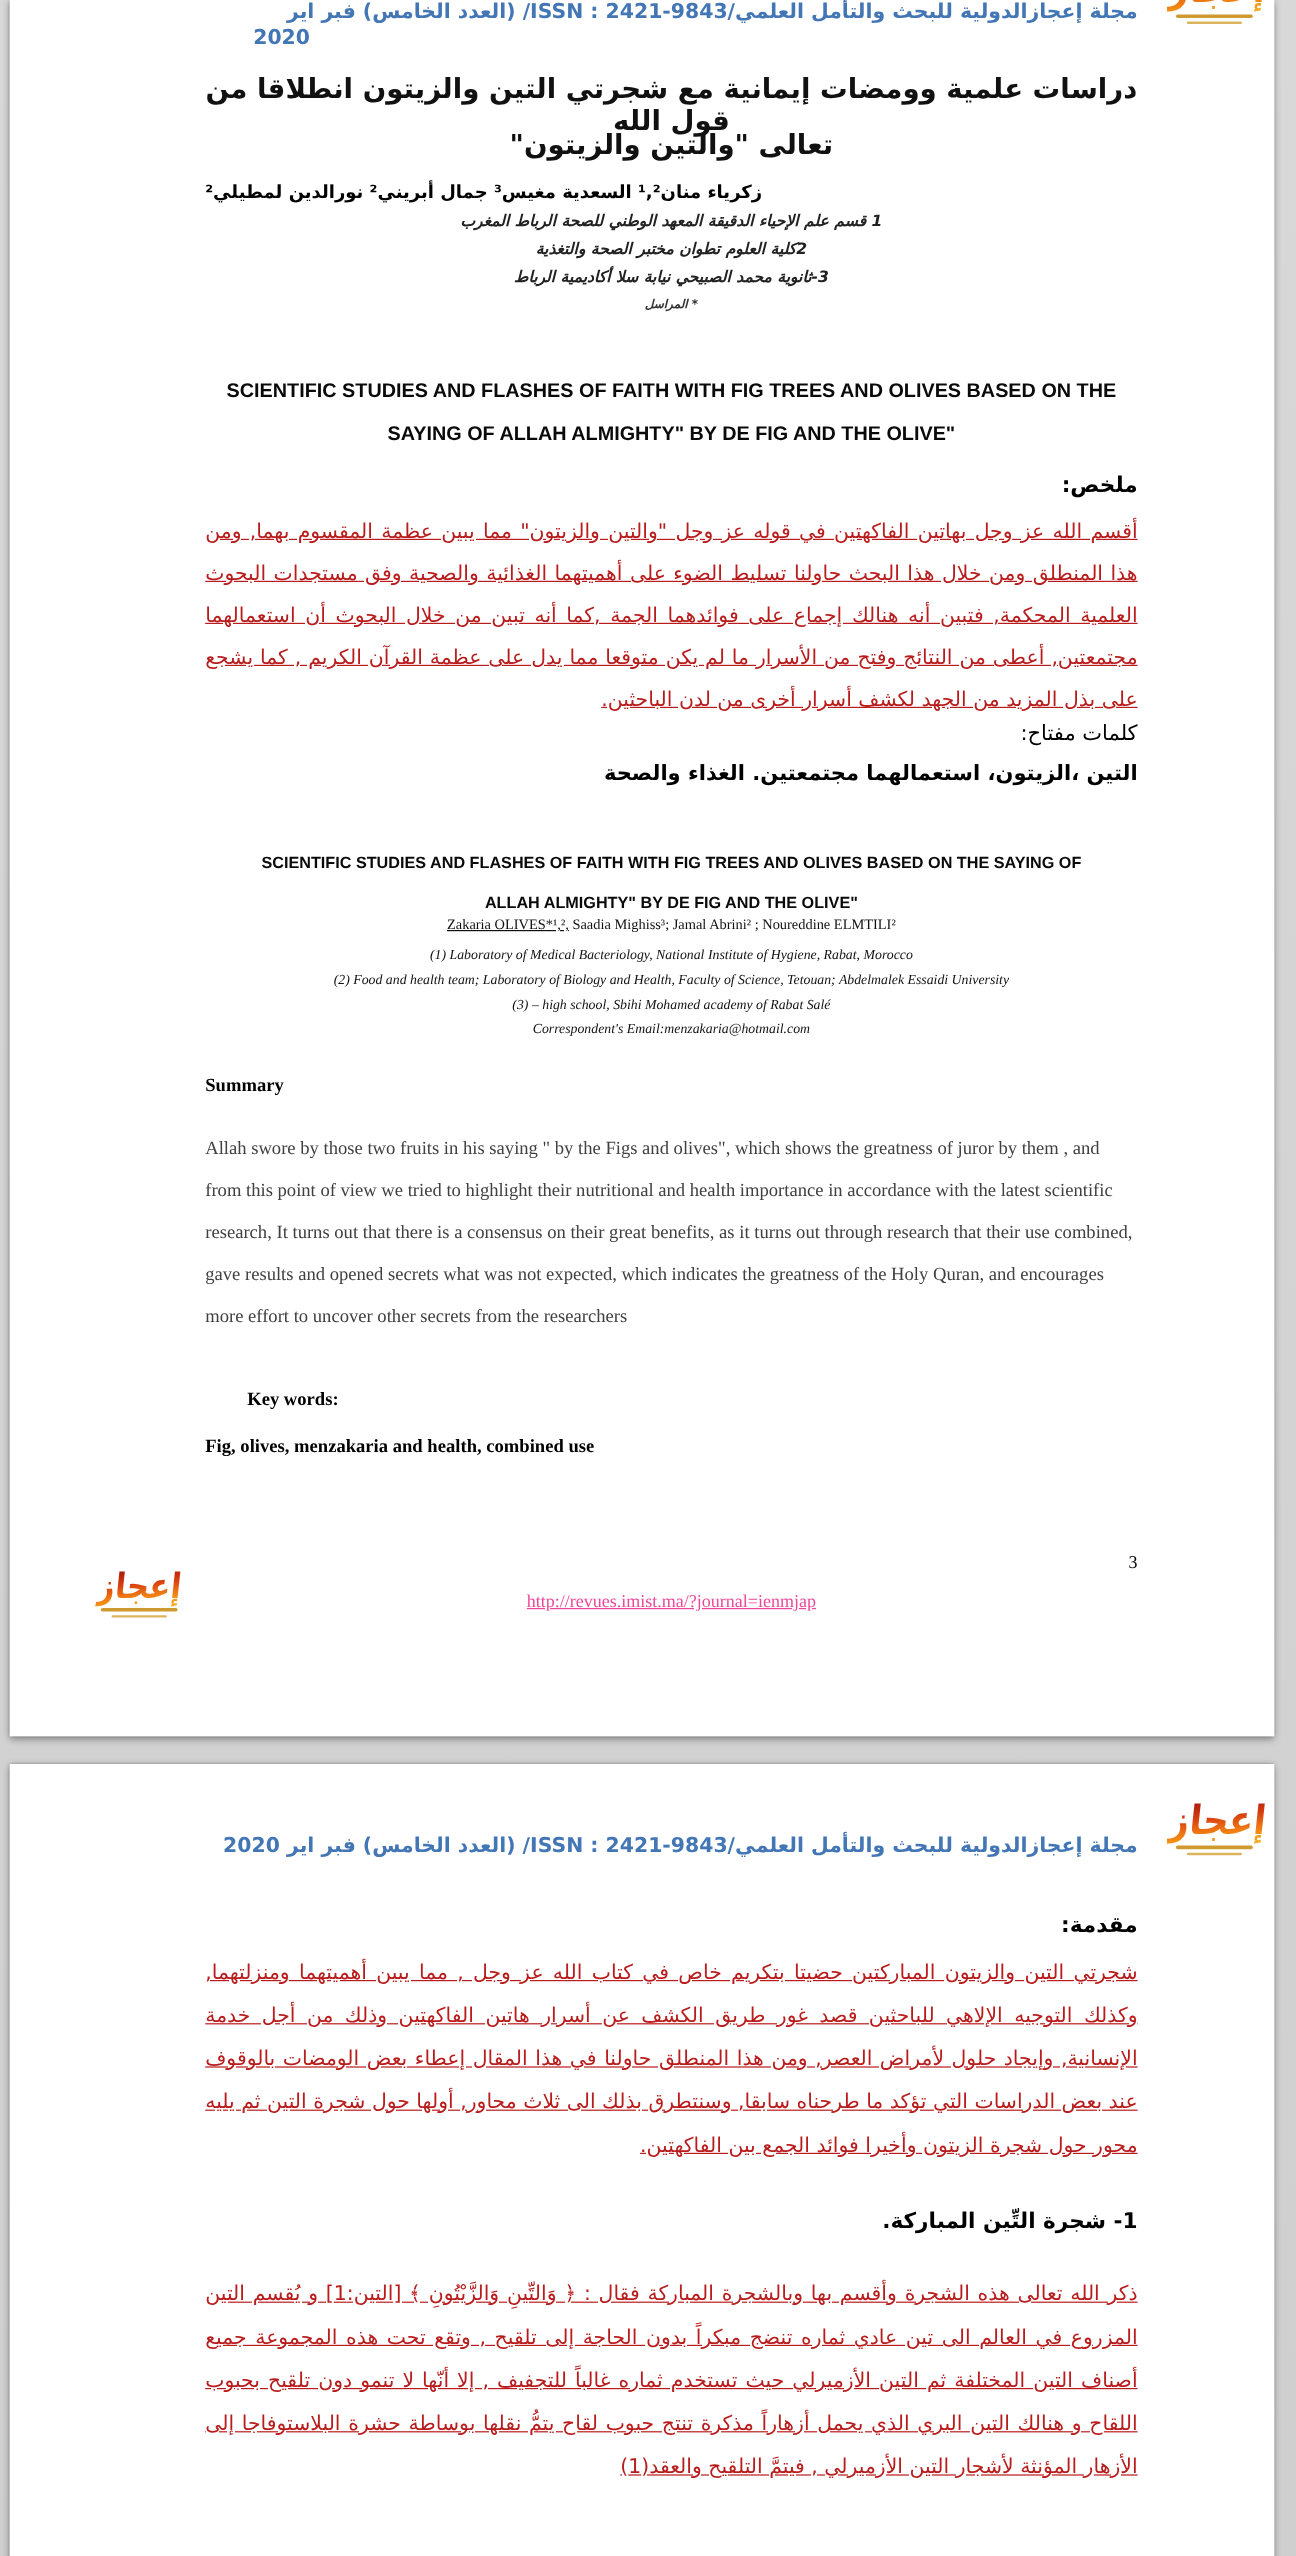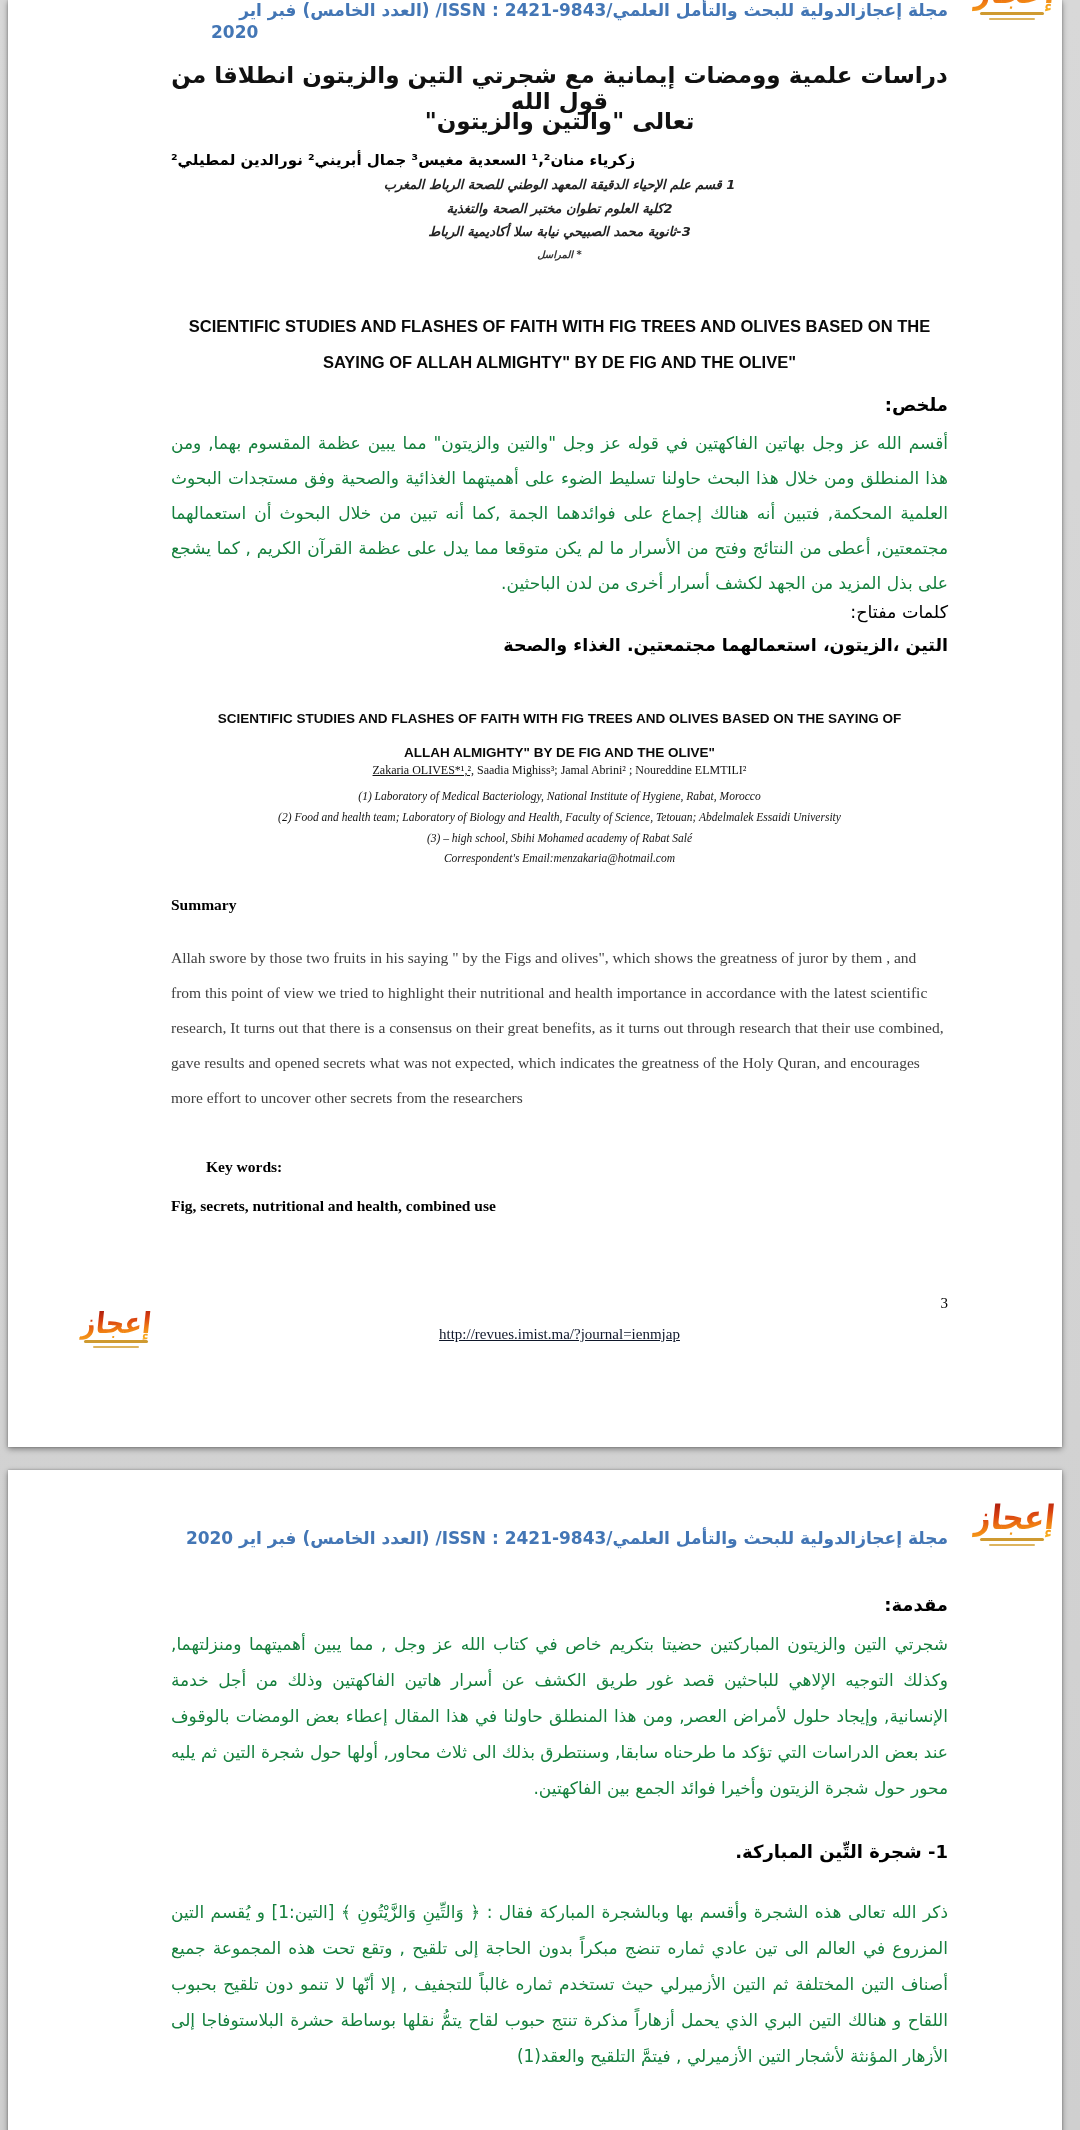--- a/index.html
+++ b/index.html
@@ -34,39 +34,39 @@
   .logo-line1 { height:3px; width:64px; margin:2px auto 0; background:#cf9a30; border-radius:2px; }
   .logo-line2 { height:2px; width:46px; margin:3px auto 0; background:#ddb45e; border-radius:2px; }
 
   
   .title-ar { direction:rtl; text-align:center; font-weight:bold; font-size:23px; color:#111; }
   .authors-ar { direction:rtl; text-align:left; font-weight:bold; font-size:15px; }
   .affil-ar { direction:rtl; text-align:center; font-weight:bold; font-style:italic; font-size:13px; color:#222; }
   .marker-ar { direction:rtl; text-align:center; font-weight:bold; font-style:italic; font-size:10px; color:#333; }
   .h-ar { direction:rtl; text-align:right; font-weight:bold; font-size:18px; }
   .h-ar.regular { font-weight:normal; }
-  .body-ar { direction:rtl; text-align:justify; font-size:17px; line-height:35px; color:#15803d; }
+  .body-ar { direction:rtl; text-align:justify; font-size:17px; line-height:35px; color:#b91c1c;text-decoration:underline; }
   #page2 .body-ar { line-height:36px; }
   .kw-ar { direction:rtl; text-align:right; font-weight:bold; font-size:17.5px; }
 
   
   .en-title { text-align:center; font-family:"Liberation Sans",sans-serif; font-weight:bold; font-size:16.5px; line-height:36px; color:#0a0a0a; }
   .en-title2 { text-align:center; font-family:"Liberation Sans",sans-serif; font-weight:bold; font-size:13.5px; line-height:34px; color:#0a0a0a; }
   .en-authors { text-align:center; font-family:"Liberation Serif",serif; font-size:12px; color:#111; }
   .en-authors .lead { text-decoration:underline; }
   .en-affil { text-align:center; font-family:"Liberation Serif",serif; font-style:italic; font-size:11.5px; line-height:21px; color:#111; }
   .sum-head { font-family:"Liberation Serif",serif; font-weight:bold; font-size:15.5px; }
   .sum-body { font-family:"Liberation Serif",serif; font-size:15.5px; line-height:35px; color:#404040; }
   .kw-label-en { font-family:"Liberation Serif",serif; font-weight:bold; font-size:15.5px; padding-left:35px; }
   .kw-en { font-family:"Liberation Serif",serif; font-weight:bold; font-size:15.5px; }
 
   
   .pagenum { text-align:right; font-family:"Liberation Serif",serif; font-size:15px; }
   .url-line { text-align:center; }
-  .url-line a { color:#0f172a; font-family:"Liberation Serif",serif; font-size:15px; text-decoration:underline; }
+  .url-line a { color:#ec4899; font-family:"Liberation Serif",serif; font-size:15px; text-decoration:underline; }
 </style>
 </head>
 <body>
 
 <div class="viewport">
 
   <div class="page" id="page1">
 
     <div class="blk hdr l1" style="top:0px;">مجلة إعجازالدولية للبحث والتأمل العلمي/ISSN : 2421-9843/ (العدد الخامس) فبر اير</div>
     <div class="blk hdr year" style="top:22px;">2020</div>
@@ -109,21 +109,21 @@
 
     <div class="blk en-affil" style="top:786px;">(1)      Laboratory of Medical Bacteriology, National Institute of Hygiene, Rabat, Morocco</div>
     <div class="blk en-affil" style="top:807px;">(2)    Food and health team; Laboratory of Biology and Health, Faculty of Science, Tetouan; Abdelmalek Essaidi University</div>
     <div class="blk en-affil" style="top:828px;">(3)      – high school, Sbihi Mohamed  academy of Rabat  Salé</div>
     <div class="blk sum-head" style="top:896px;">Summary</div>
 
     <div class="blk en-affil" style="top:848px;">Correspondent's Email:menzakaria@hotmail.com</div>
     <div class="blk sum-body" style="top:940px;">Allah swore  by those two fruits in his saying " by the Figs and olives", which shows the greatness of juror by them , and from this point of view we tried to highlight their nutritional and health importance in accordance with the latest scientific research, It turns out that there is a consensus on their great benefits, as it turns out through research that their use combined, gave results and opened secrets what was not expected, which indicates the greatness of the Holy Quran, and encourages more effort to uncover other secrets from the researchers</div>
 
     <div class="blk kw-label-en" style="top:1158px;">Key words:</div>
-    <div class="blk kw-en" style="top:1197px;">Fig, secrets, nutritional and health, combined use</div>
+    <div class="blk kw-en" style="top:1197px;">Fig, olives, menzakaria and health, combined use</div>
 
     <div class="blk pagenum" style="top:1295px;">3</div>
 
     <div class="logo" style="left:70px; top:1308px;">
       <span class="logo-word" style="font-size:26px; line-height:30px;">إعجاز</span>
       <div class="logo-line1"></div>
       <div class="logo-line2"></div>
     </div>
 
     <div class="blk url-line" style="top:1324px;">

